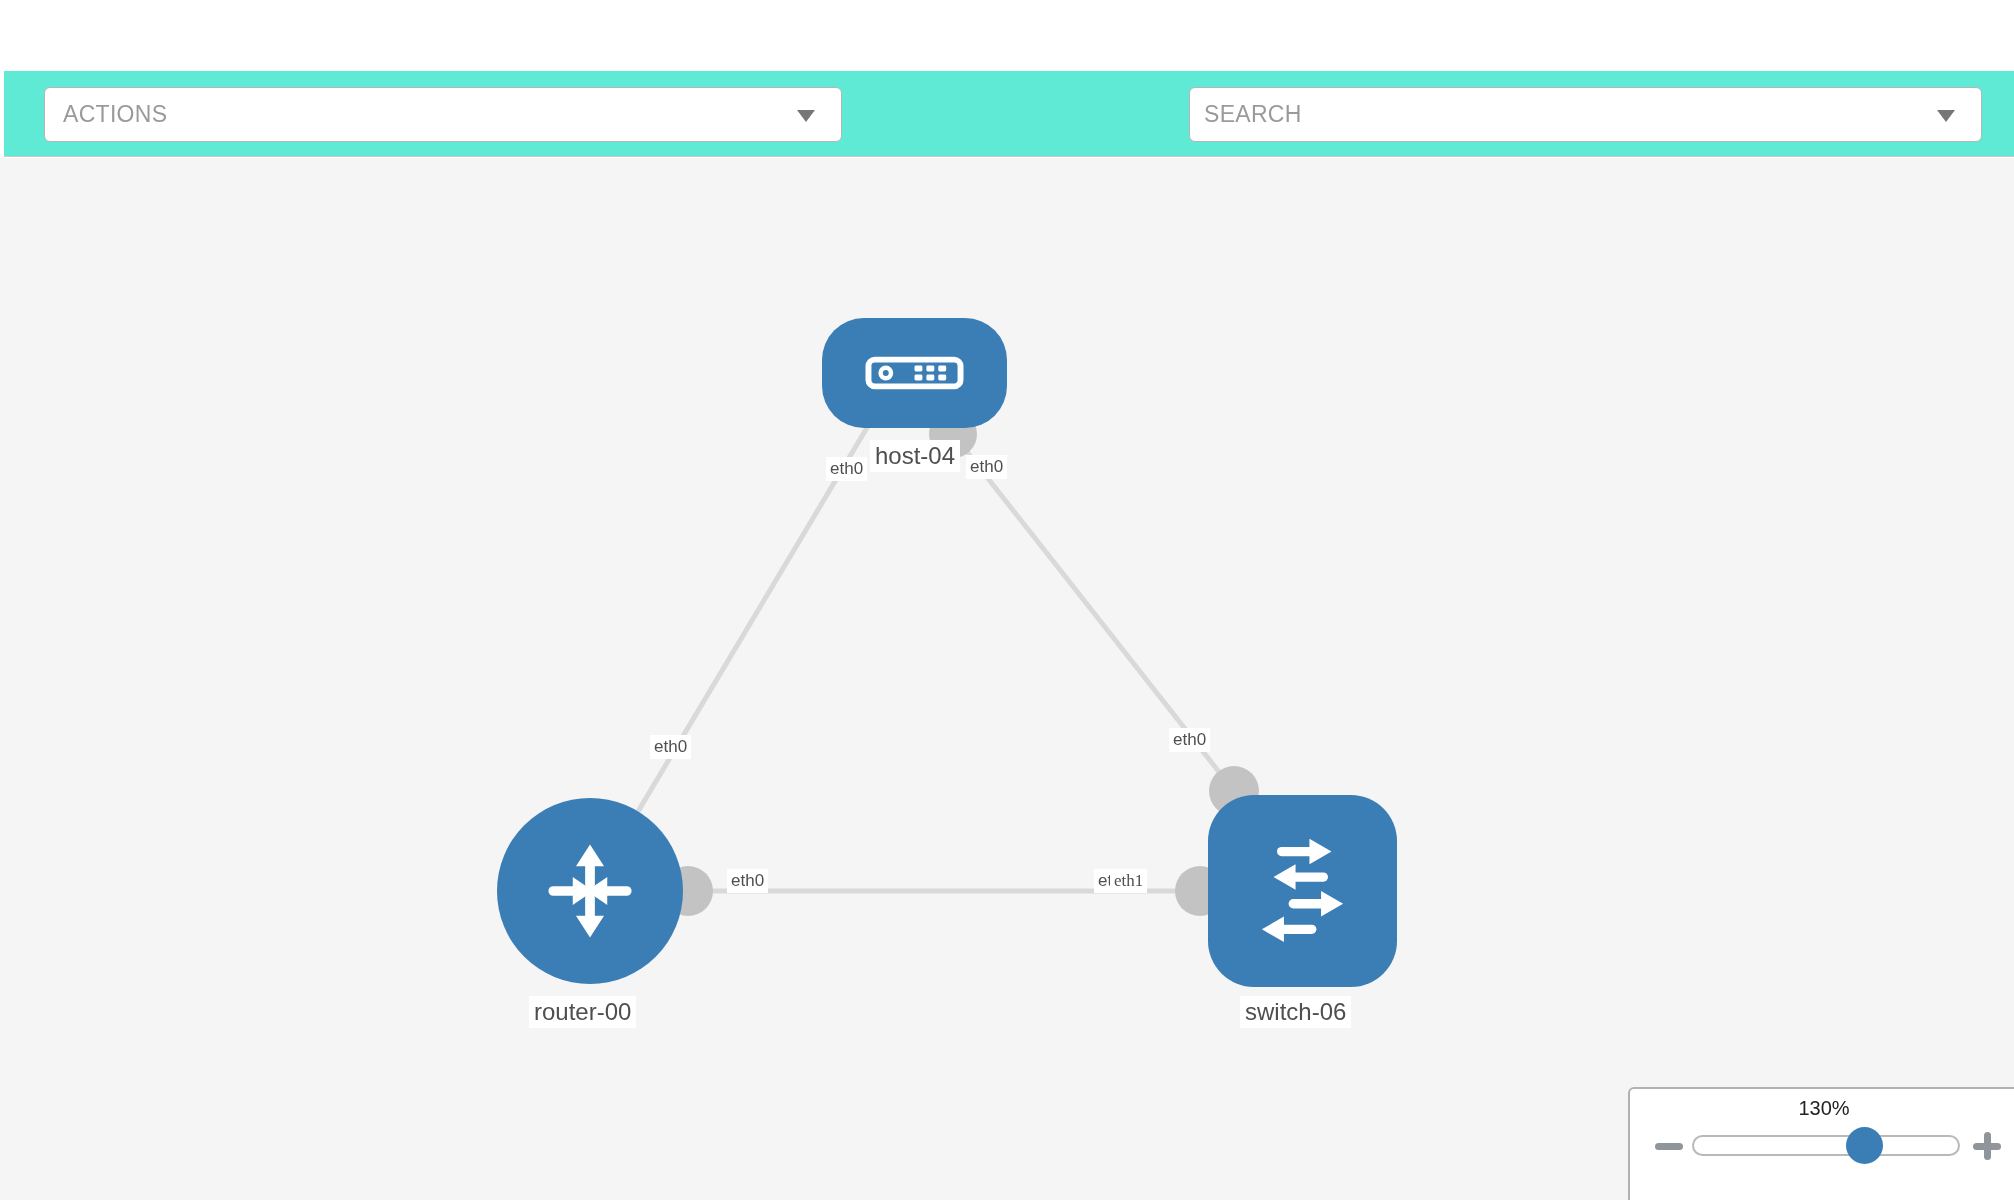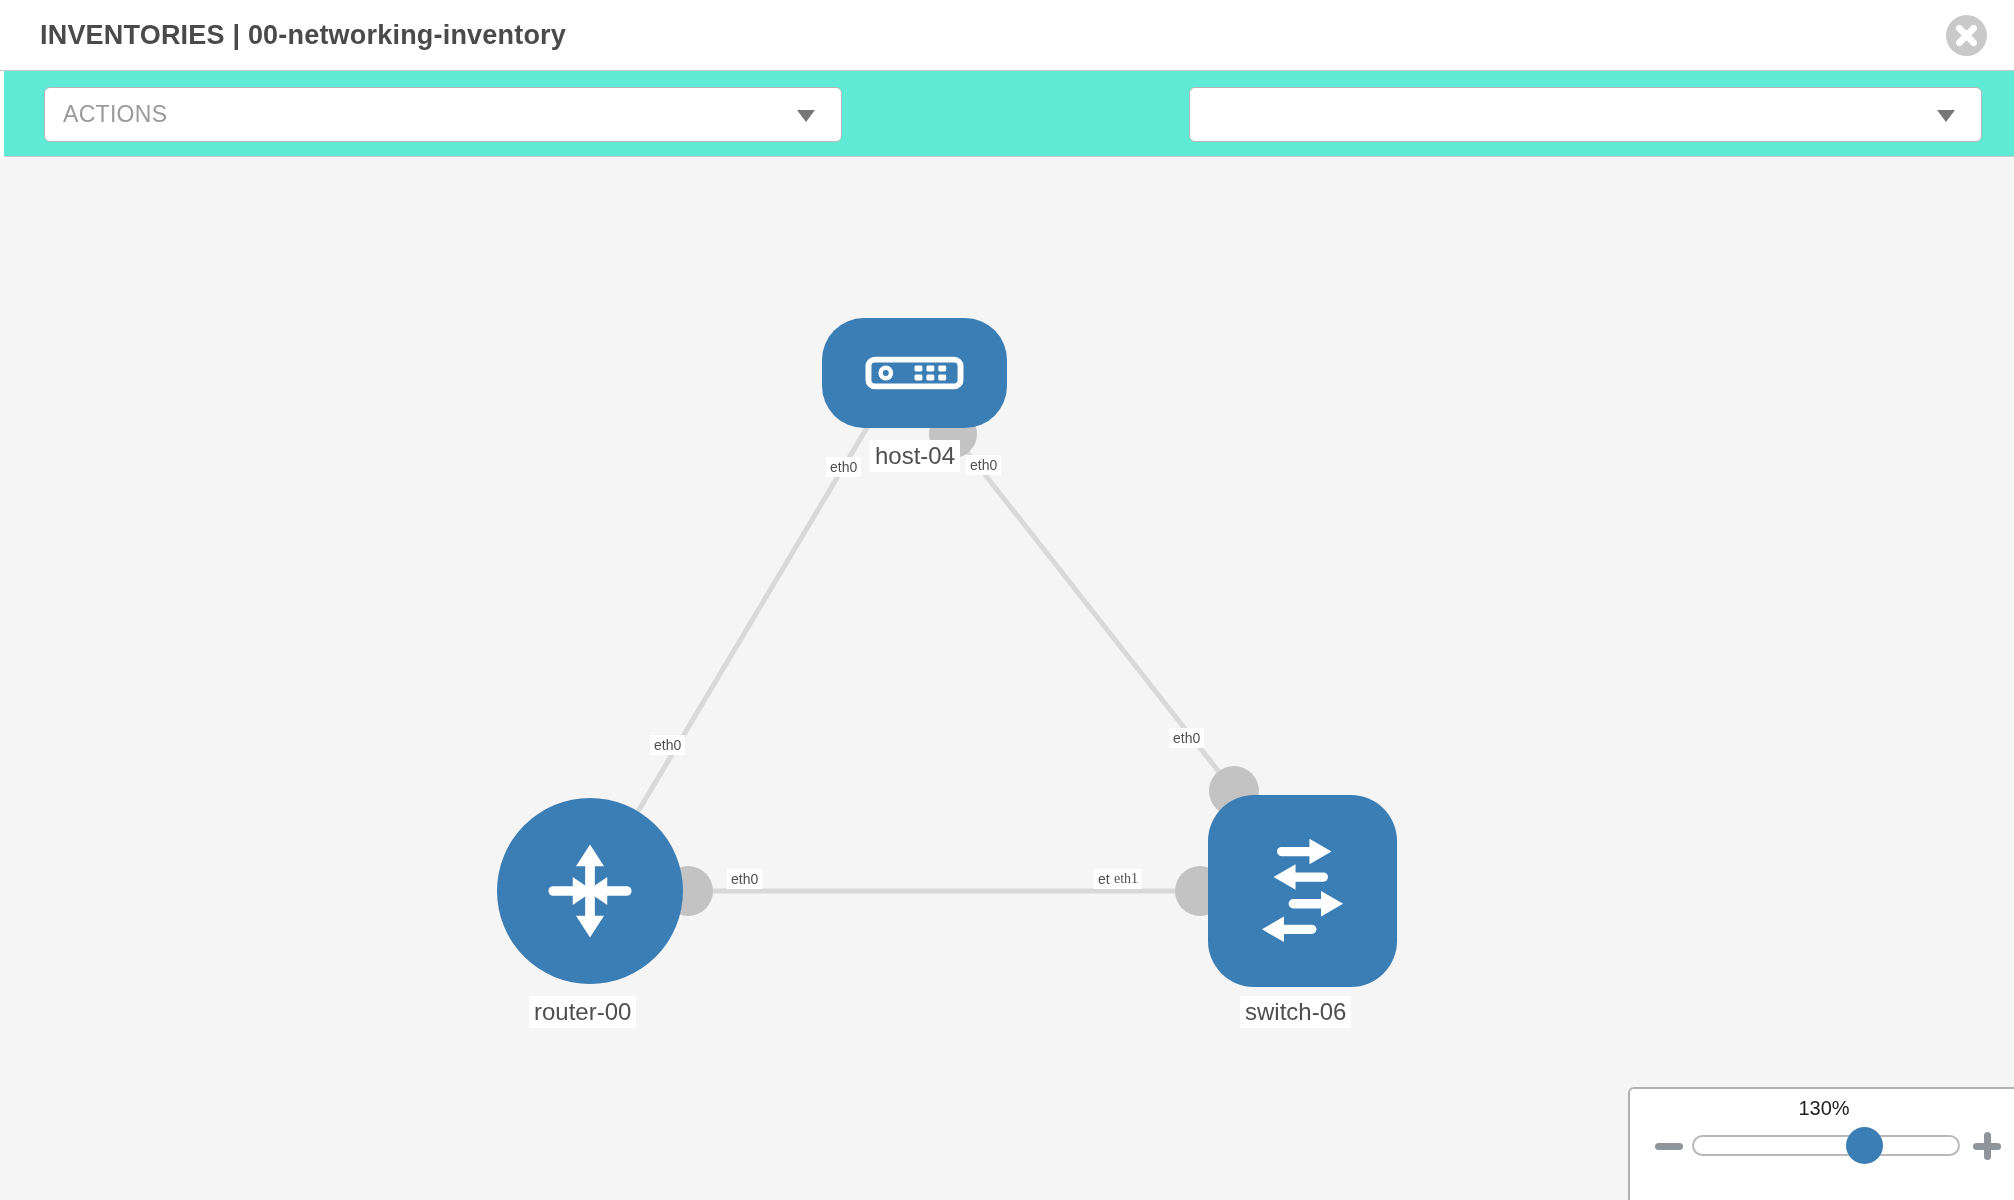--- a/index.html
+++ b/index.html
@@ -30,21 +30,21 @@
   .canvas { position:absolute; left:0; top:158px; width:2014px; height:1042px; background:#f5f5f5; }
   .links-svg { position:absolute; left:0; top:0; width:2014px; height:1042px; }
   .node { position:absolute; background:#3b7db5; }
   .node svg { position:absolute; }
   .node-host { left:822px; top:160px; width:185px; height:110px; border-radius:42px; cursor:pointer; }
   .node-router { left:497px; top:640px; width:186px; height:186px; border-radius:50%; cursor:pointer; }
   .node-switch { left:1208px; top:637px; width:189px; height:192px; border-radius:46px; cursor:pointer; }
 
   .chip { position:absolute; background:#ffffff; color:#4f4f4f; white-space:nowrap; }
   .chip-node { font-size:24px; padding:2px 5px; }
-  .chip-if { font-size:14px; padding:2px 4px; }
+  .chip-if { font-size:17px; padding:2px 4px; }
 
   .lbl-host    { left:870px; top:282px; }
   .lbl-router  { left:529px; top:838px; }
   .lbl-switch  { left:1240px; top:838px; }
   .if-host-left  { left:826px; top:299px; }
   .if-host-right { left:966px; top:297px; }
   .if-router-top { left:650px; top:577px; }
   .if-switch-top { left:1169px; top:570px; }
   .if-horiz-left { left:727px; top:711px; }
   .if-horiz-under { left:1094px; top:711px; }
@@ -59,29 +59,20 @@
   .zoom-plus .bar-h { position:absolute; left:7px; top:13px; width:28px; height:7px; border-radius:3.5px; background:#8f959b; }
   .zoom-plus .bar-v { position:absolute; left:17.5px; top:2px; width:7px; height:28px; border-radius:3.5px; background:#8f959b; }
   .zoom-track { position:absolute; left:62px; top:46px; width:268px; height:21px; background:#ffffff; border:2px solid #b9b9b9; border-radius:11px; cursor:pointer; }
   .zoom-thumb { position:absolute; left:216px; top:38px; width:37px; height:37px; border-radius:50%; background:#3b7db5; cursor:grab; }
 </style>
 </head>
 <body>
 
 <div id="app">
 
-  <div class="header">
-    <div class="header-title">INVENTORIES | 00-networking-inventory</div>
-    <button class="close-btn">
-      <svg width="41" height="41" viewBox="0 0 40 40">
-        <circle cx="20" cy="20" r="20" fill="#c9c9c9"></circle>
-        <path d="M13 13 L27 27 M27 13 L13 27" stroke="#ffffff" stroke-width="6.5" stroke-linecap="round"></path>
-      </svg>
-    </button>
-  </div>
 
   <div class="toolbar">
     <div class="dd-box dd-actions">
       <span class="dd-label">ACTIONS</span>
       <span class="caret"></span>
     </div>
 
     <button class="tool-btn btn-wrench">
       <svg width="33" height="33" viewBox="0 0 512 512">
         <path fill="#6e757e" d="M507.73 109.1c-2.24-9.03-13.54-12.09-20.12-5.51l-74.36 74.36-67.88-11.31-11.31-67.88 74.36-74.36c6.62-6.62 3.43-17.9-5.66-20.16-47.38-11.74-99.55.91-136.58 37.93-39.64 39.64-50.55 97.1-34.05 147.2L18.74 402.76c-24.99 24.99-24.99 65.51 0 90.5 24.99 24.99 65.51 24.99 90.5 0l213.21-213.21c50.12 16.71 107.47 5.68 147.37-34.22 37.07-37.07 49.7-89.32 37.91-136.73zM64 472c-13.25 0-24-10.75-24-24 0-13.26 10.75-24 24-24s24 10.74 24 24c0 13.25-10.75 24-24 24z"></path>
@@ -90,20 +81,21 @@
 
     <button class="tool-btn btn-key">
       <svg width="33" height="33" viewBox="0 0 512 512">
         <g transform="translate(512,0) scale(-1,1)">
           <path fill="#6e757e" d="M512 176.001C512 273.203 433.202 352 336 352c-11.22 0-22.19-1.062-32.827-3.069l-24.012 27.014A23.999 23.999 0 0 1 261.223 384H224v40c0 13.255-10.745 24-24 24h-40v40c0 13.255-10.745 24-24 24H24c-13.255 0-24-10.745-24-24v-78.059c0-6.365 2.529-12.47 7.029-16.971l161.802-161.802C163.108 213.814 160 195.271 160 176 160 78.798 238.797.001 335.999 0 433.488-.001 512 78.511 512 176.001zM336 128c0 26.51 21.49 48 48 48s48-21.49 48-48-21.49-48-48-48-48 21.49-48 48z"></path>
         </g>
       </svg>
     </button>
 
     <div class="dd-box dd-search">
+      <input class="search-input" type="text" placeholder="SEARCH" style="">
       <span class="caret"></span>
     </div>
   </div>
 
   <div class="canvas">
 
     <svg class="links-svg">
       <line x1="868" y1="268" x2="590" y2="734" stroke="#d9d9d9" stroke-width="5"></line>
       <line x1="953" y1="276" x2="1234" y2="633" stroke="#d9d9d9" stroke-width="5"></line>
       <line x1="688" y1="733" x2="1200" y2="733" stroke="#d9d9d9" stroke-width="5"></line>

